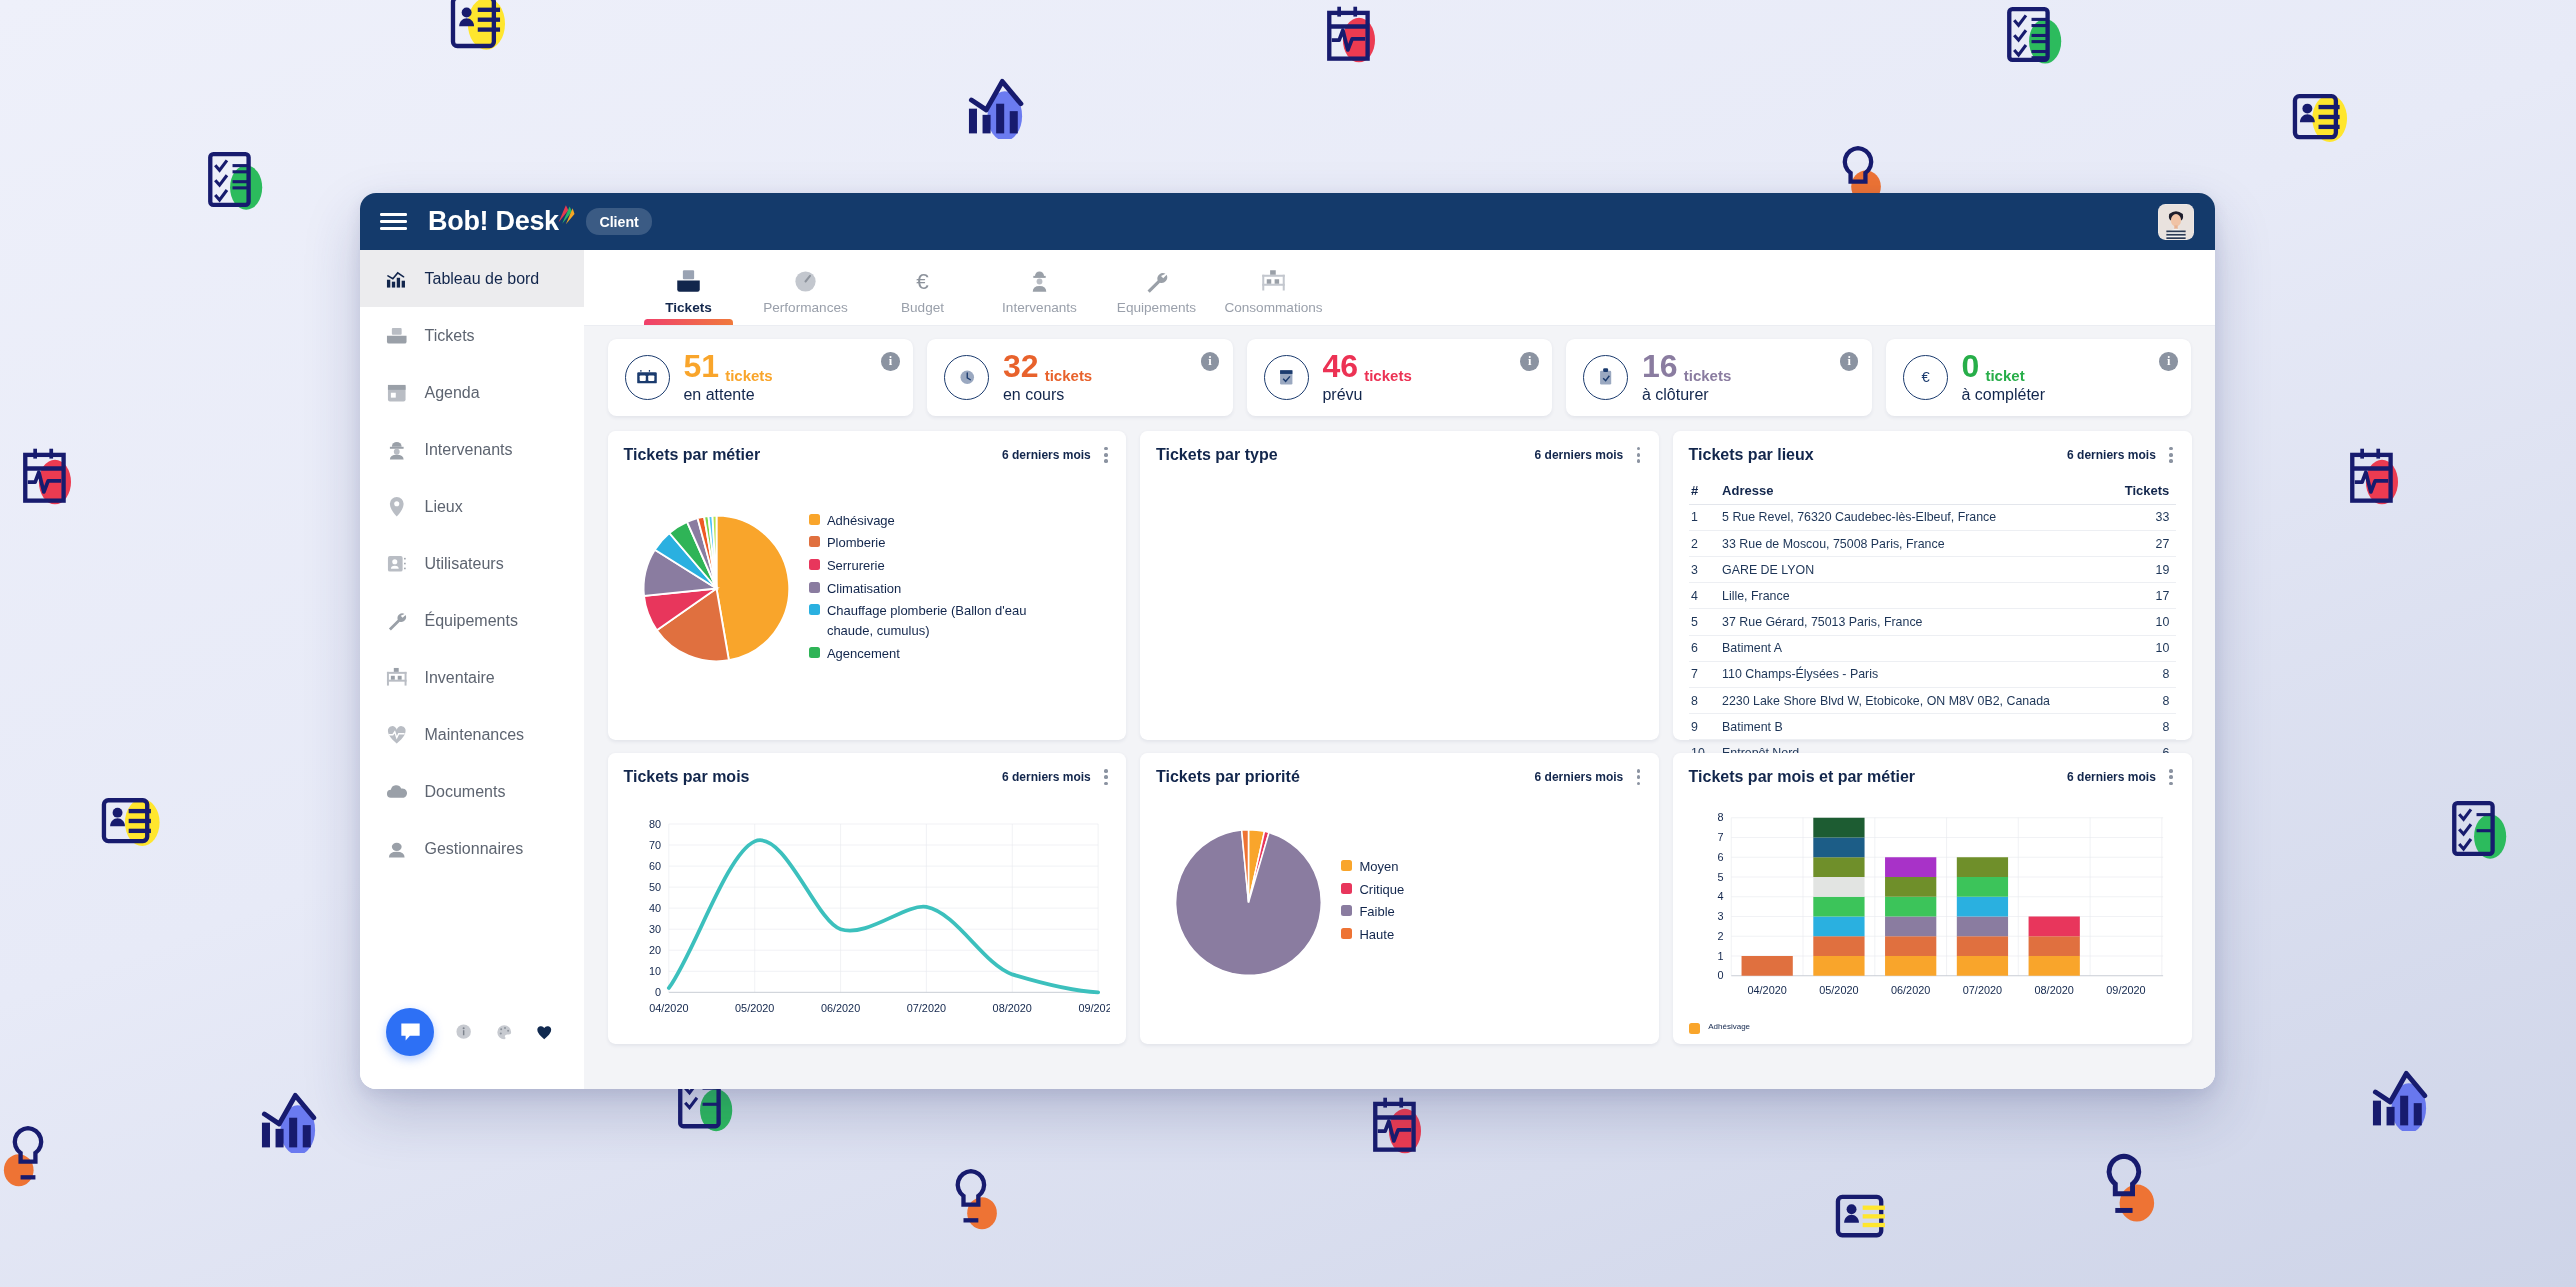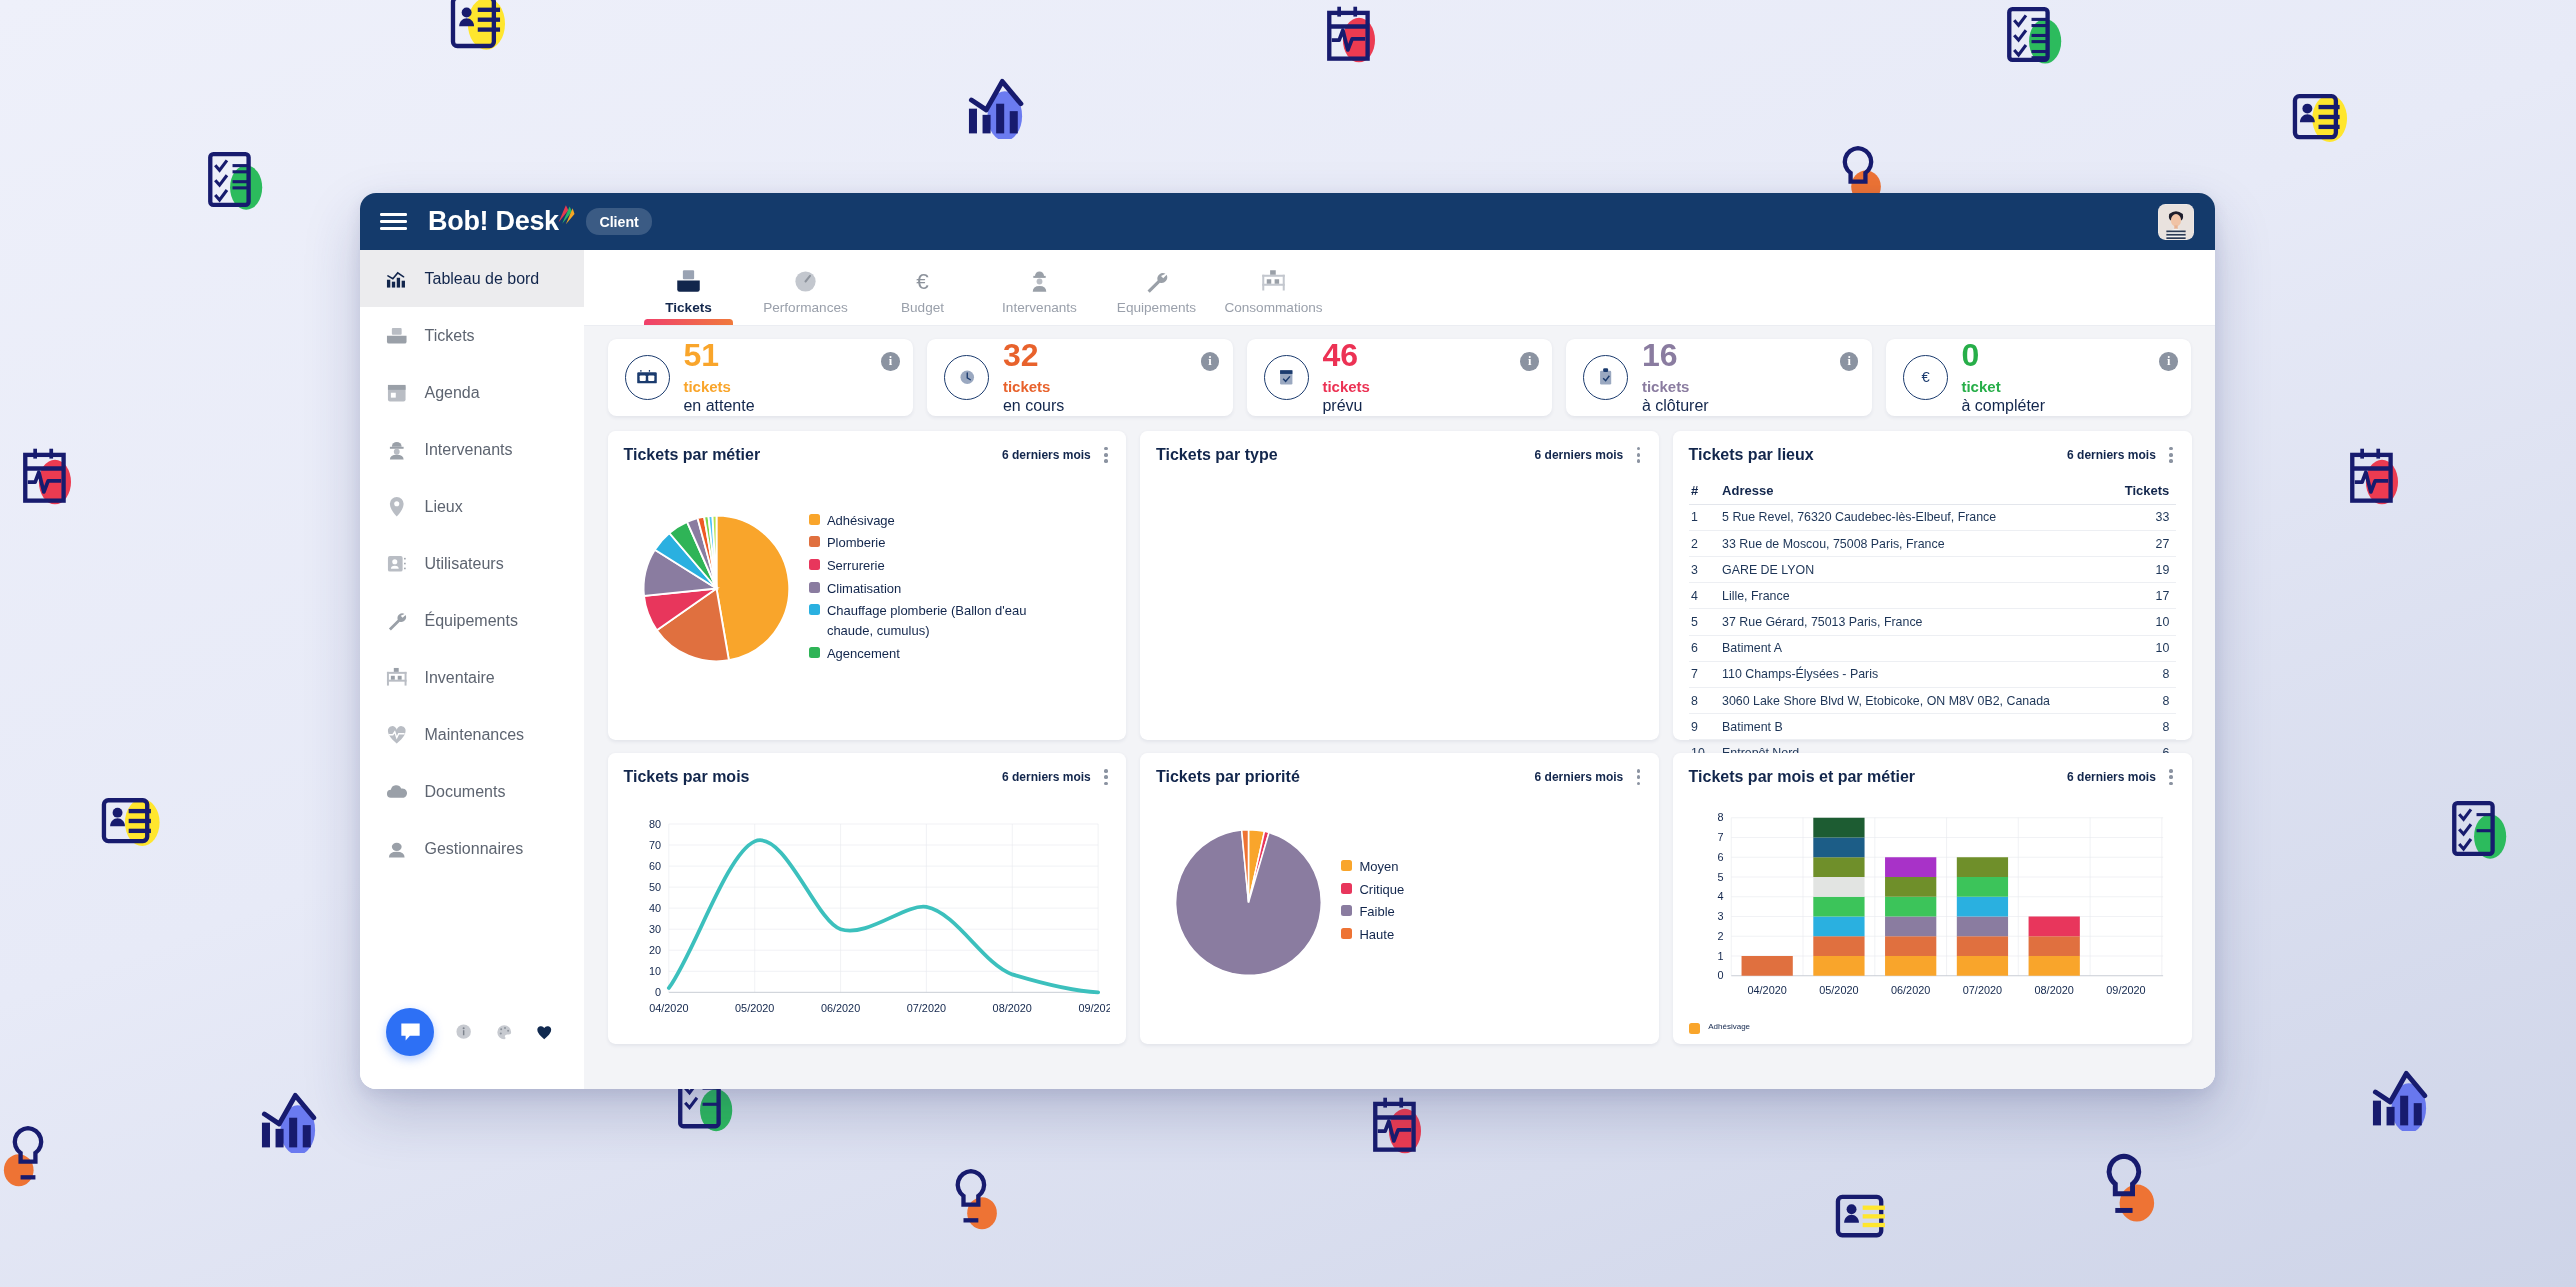--- a/index.html
+++ b/index.html
@@ -122,21 +122,21 @@
     display: flex; align-items: center; gap: 13.6px;
     padding: 0 17.3px;
     box-shadow: 0 1.2px 3.7px rgba(30,40,80,.07);
   }
   .stat-ring {
     width: 45px; height: 45px; border-radius: 50%;
     border: 1.9px solid #1b3b6e; display:flex; align-items:center; justify-content:center;
     flex: 0 0 45px;
   }
   .stat-txt { line-height: 1.05; }
-  .stat-top { display: flex; align-items: flex-start; gap: 6.2px; flex-direction: column; }
+  .stat-top { display: flex; align-items: flex-end; gap: 6.2px; }
   .stat-num { font-size: 32px; font-weight: 800; }
   .stat-unit { font-size: 15px; font-weight: 700; }
   .stat-sub { font-size: 16px; color:#12264c; font-weight: 400; margin-top: 3.7px; }
   .info-dot {
     position:absolute; right: 13.6px; top: 13.6px;
     width: 18.5px; height: 18.5px; border-radius: 50%;
     background: #8b93a1; color: #fff; font-size: 12.4px; font-weight: 700;
     display:flex; align-items:center; justify-content:center;
     font-family: "Liberation Serif", serif; cursor: pointer;
   }
@@ -831,21 +831,21 @@
                     <td>Batiment A</td>
                     <td class="num">10</td>
                   </tr>
                 <tr>
                     <td class="idx">7</td>
                     <td>110 Champs-Élysées - Paris</td>
                     <td class="num">8</td>
                   </tr>
                 <tr>
                     <td class="idx">8</td>
-                    <td>3060 Lake Shore Blvd W, Etobicoke, ON M8V 0B2, Canada</td>
+                    <td>2230 Lake Shore Blvd W, Etobicoke, ON M8V 0B2, Canada</td>
                     <td class="num">8</td>
                   </tr>
                 <tr>
                     <td class="idx">9</td>
                     <td>Batiment B</td>
                     <td class="num">8</td>
                   </tr>
                 <tr>
                     <td class="idx">10</td>
                     <td>Entrepôt Nord</td>

